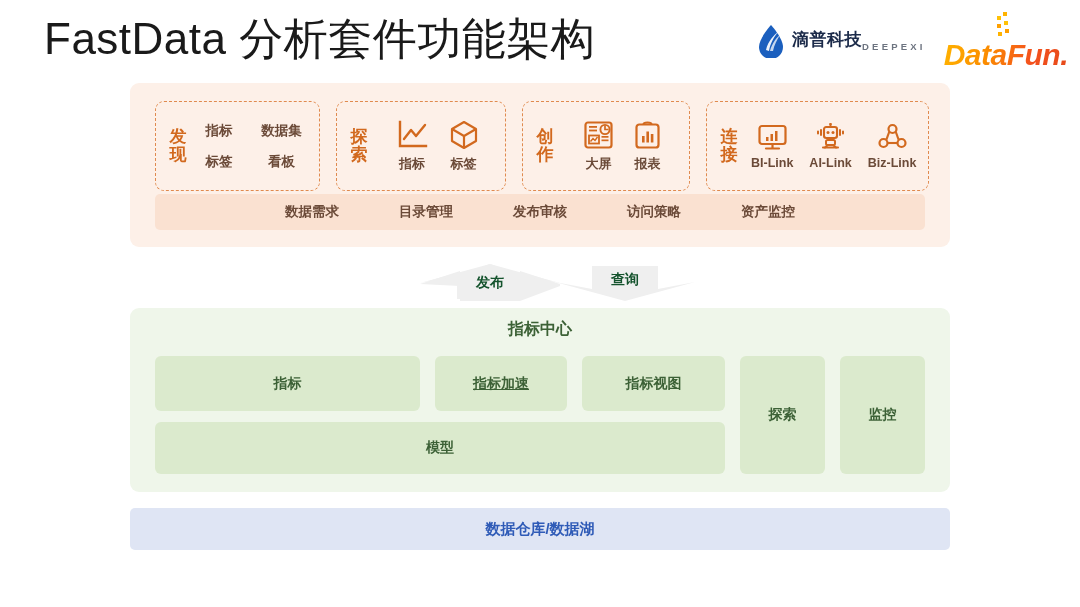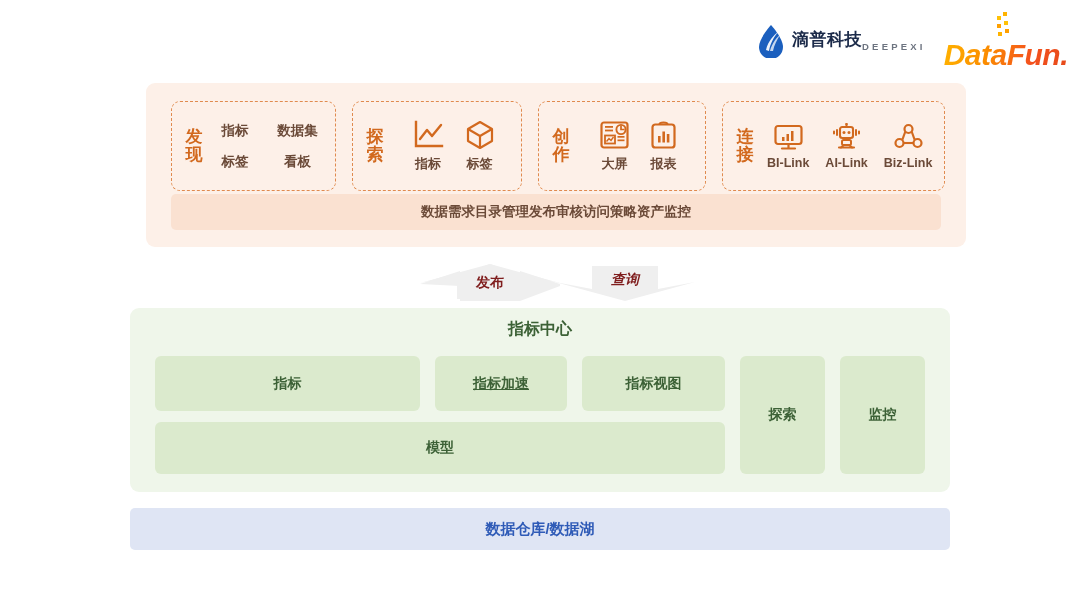--- a/index.html
+++ b/index.html
@@ -83,21 +83,20 @@
 
   
   .app-layer {
     position: absolute;
     left: 130px;
     top: 83px;
     width: 820px;
     height: 164px;
     background: #fdf0e8;
     border-radius: 9px;
-    margin-left: 16px;
   }
   .app-groups {
     position: absolute;
     left: 25px;
     top: 18px;
     right: 25px;
     height: 90px;
     display: flex;
     gap: 16px;
   }
@@ -167,20 +166,21 @@
     position: absolute;
     left: 25px;
     right: 25px;
     bottom: 17px;
     height: 36px;
     background: #fae1d1;
     border-radius: 5px;
     display: flex;
     align-items: center;
     justify-content: center;
+    gap: 60px;
   }
   .gov-bar .gov-item {
     font-size: 13.5px;
     font-weight: 700;
     color: #6b4a38;
     white-space: nowrap;
   }
 
   
   .arrows {
@@ -198,23 +198,23 @@
   .arrow-wrap.up   { left: 290px; }
   .arrow-wrap.down { left: 425px; }
   .arrow-wrap svg { position: absolute; left: 0; top: 0; }
   .arrow-label {
     position: absolute;
     left: 0; right: 0;
     top: 11px;
     text-align: center;
     font-size: 14px;
     font-weight: 700;
-    color: #7f1d1d;
-  }
-  .arrow-wrap.down .arrow-label { top: 8px; font-style: italic; }
+    color: #14532d;
+  }
+  .arrow-wrap.down .arrow-label { top: 8px; }
 
   
   .metric-layer {
     position: absolute;
     left: 130px;
     top: 308px;
     width: 820px;
     height: 184px;
     background: #eff6ea;
     border-radius: 9px;
@@ -281,20 +281,21 @@
     font-size: 15px;
     font-weight: 700;
     color: #2f5bb7;
   }
 </style>
 </head>
 <body>
 
 <div class="slide">
 
+  <div class="title">FastData 分析套件功能架构</div>
 
   <div class="logos">
 
     <div class="logo-deepexi">
       <svg class="drop-icon" viewBox="0 0 28 33">
         <path d="M14 0 C14 0 26 13 26 22 A12 12 0 0 1 2 22 C2 13 14 0 14 0 Z" fill="#1b5fbe"></path>
         <path d="M9 25 C11 16 17 10 21 7 C17 12 13 19 12 26 Z" fill="#ffffff" opacity="0.92"></path>
         <path d="M13 26 C15 18 20 12 23 10 C20 15 17 20 16 26 Z" fill="#ffffff" opacity="0.75"></path>
       </svg>
       <div class="deepexi-text">

